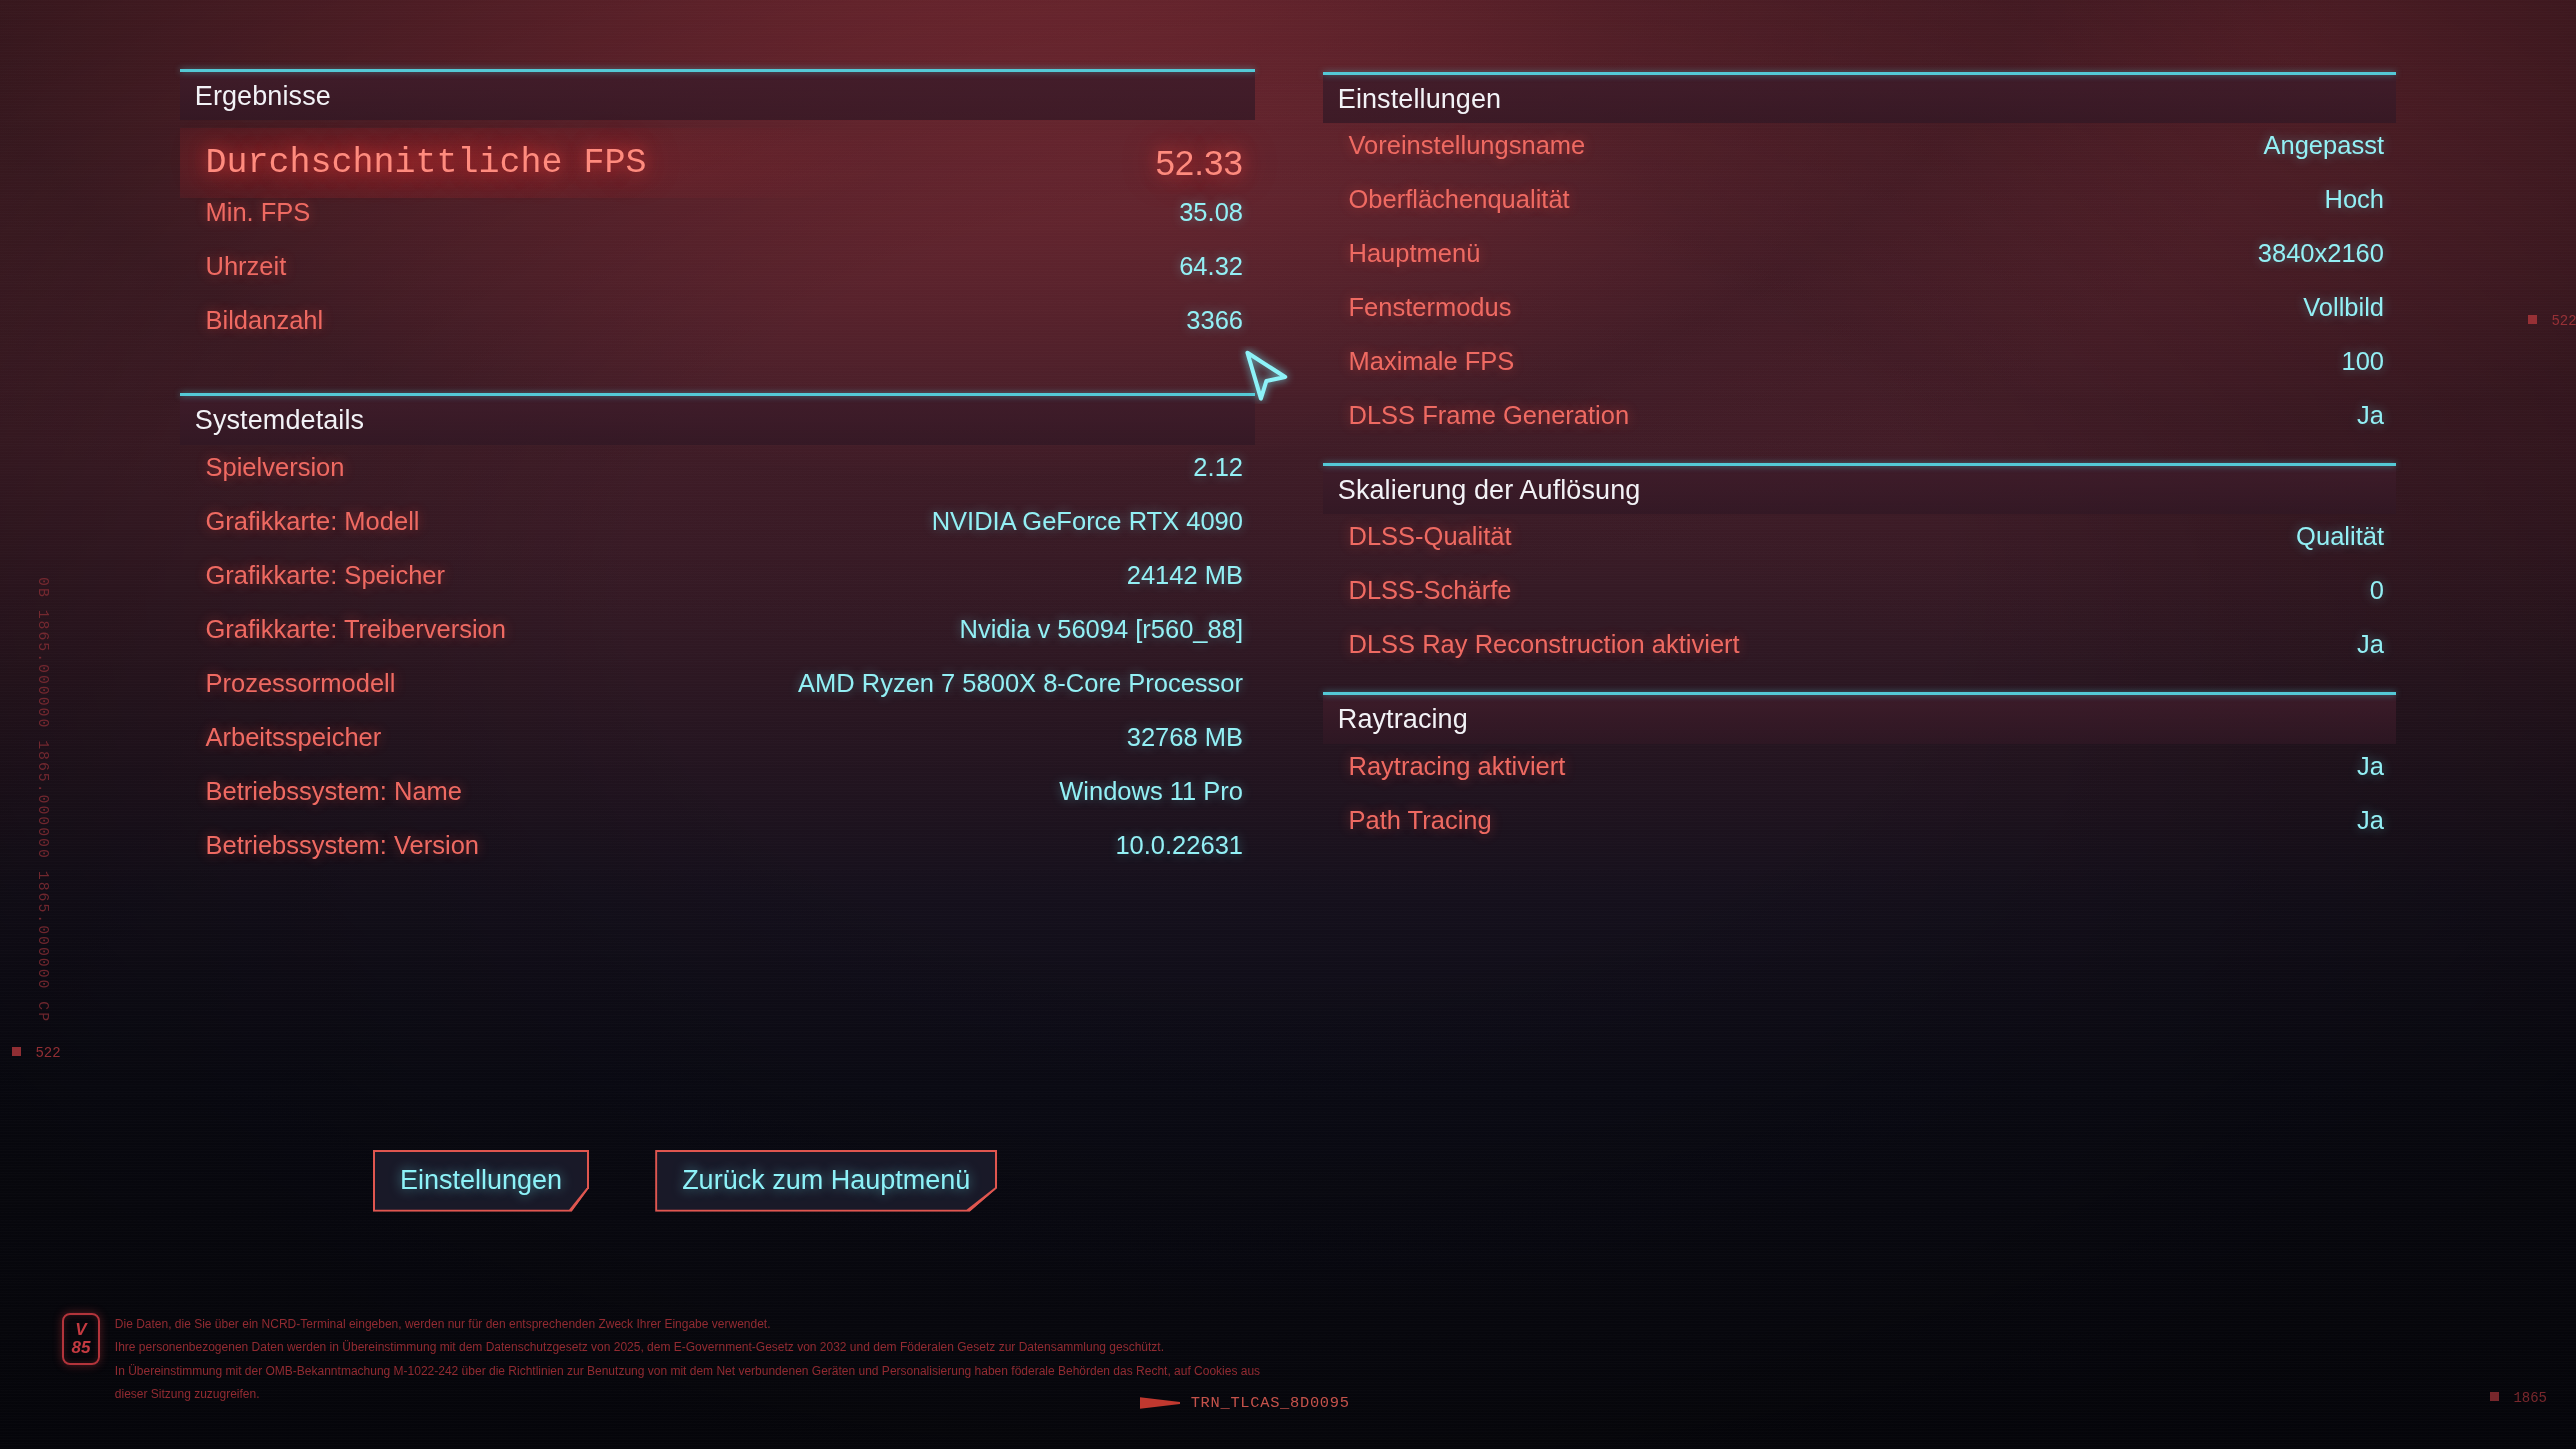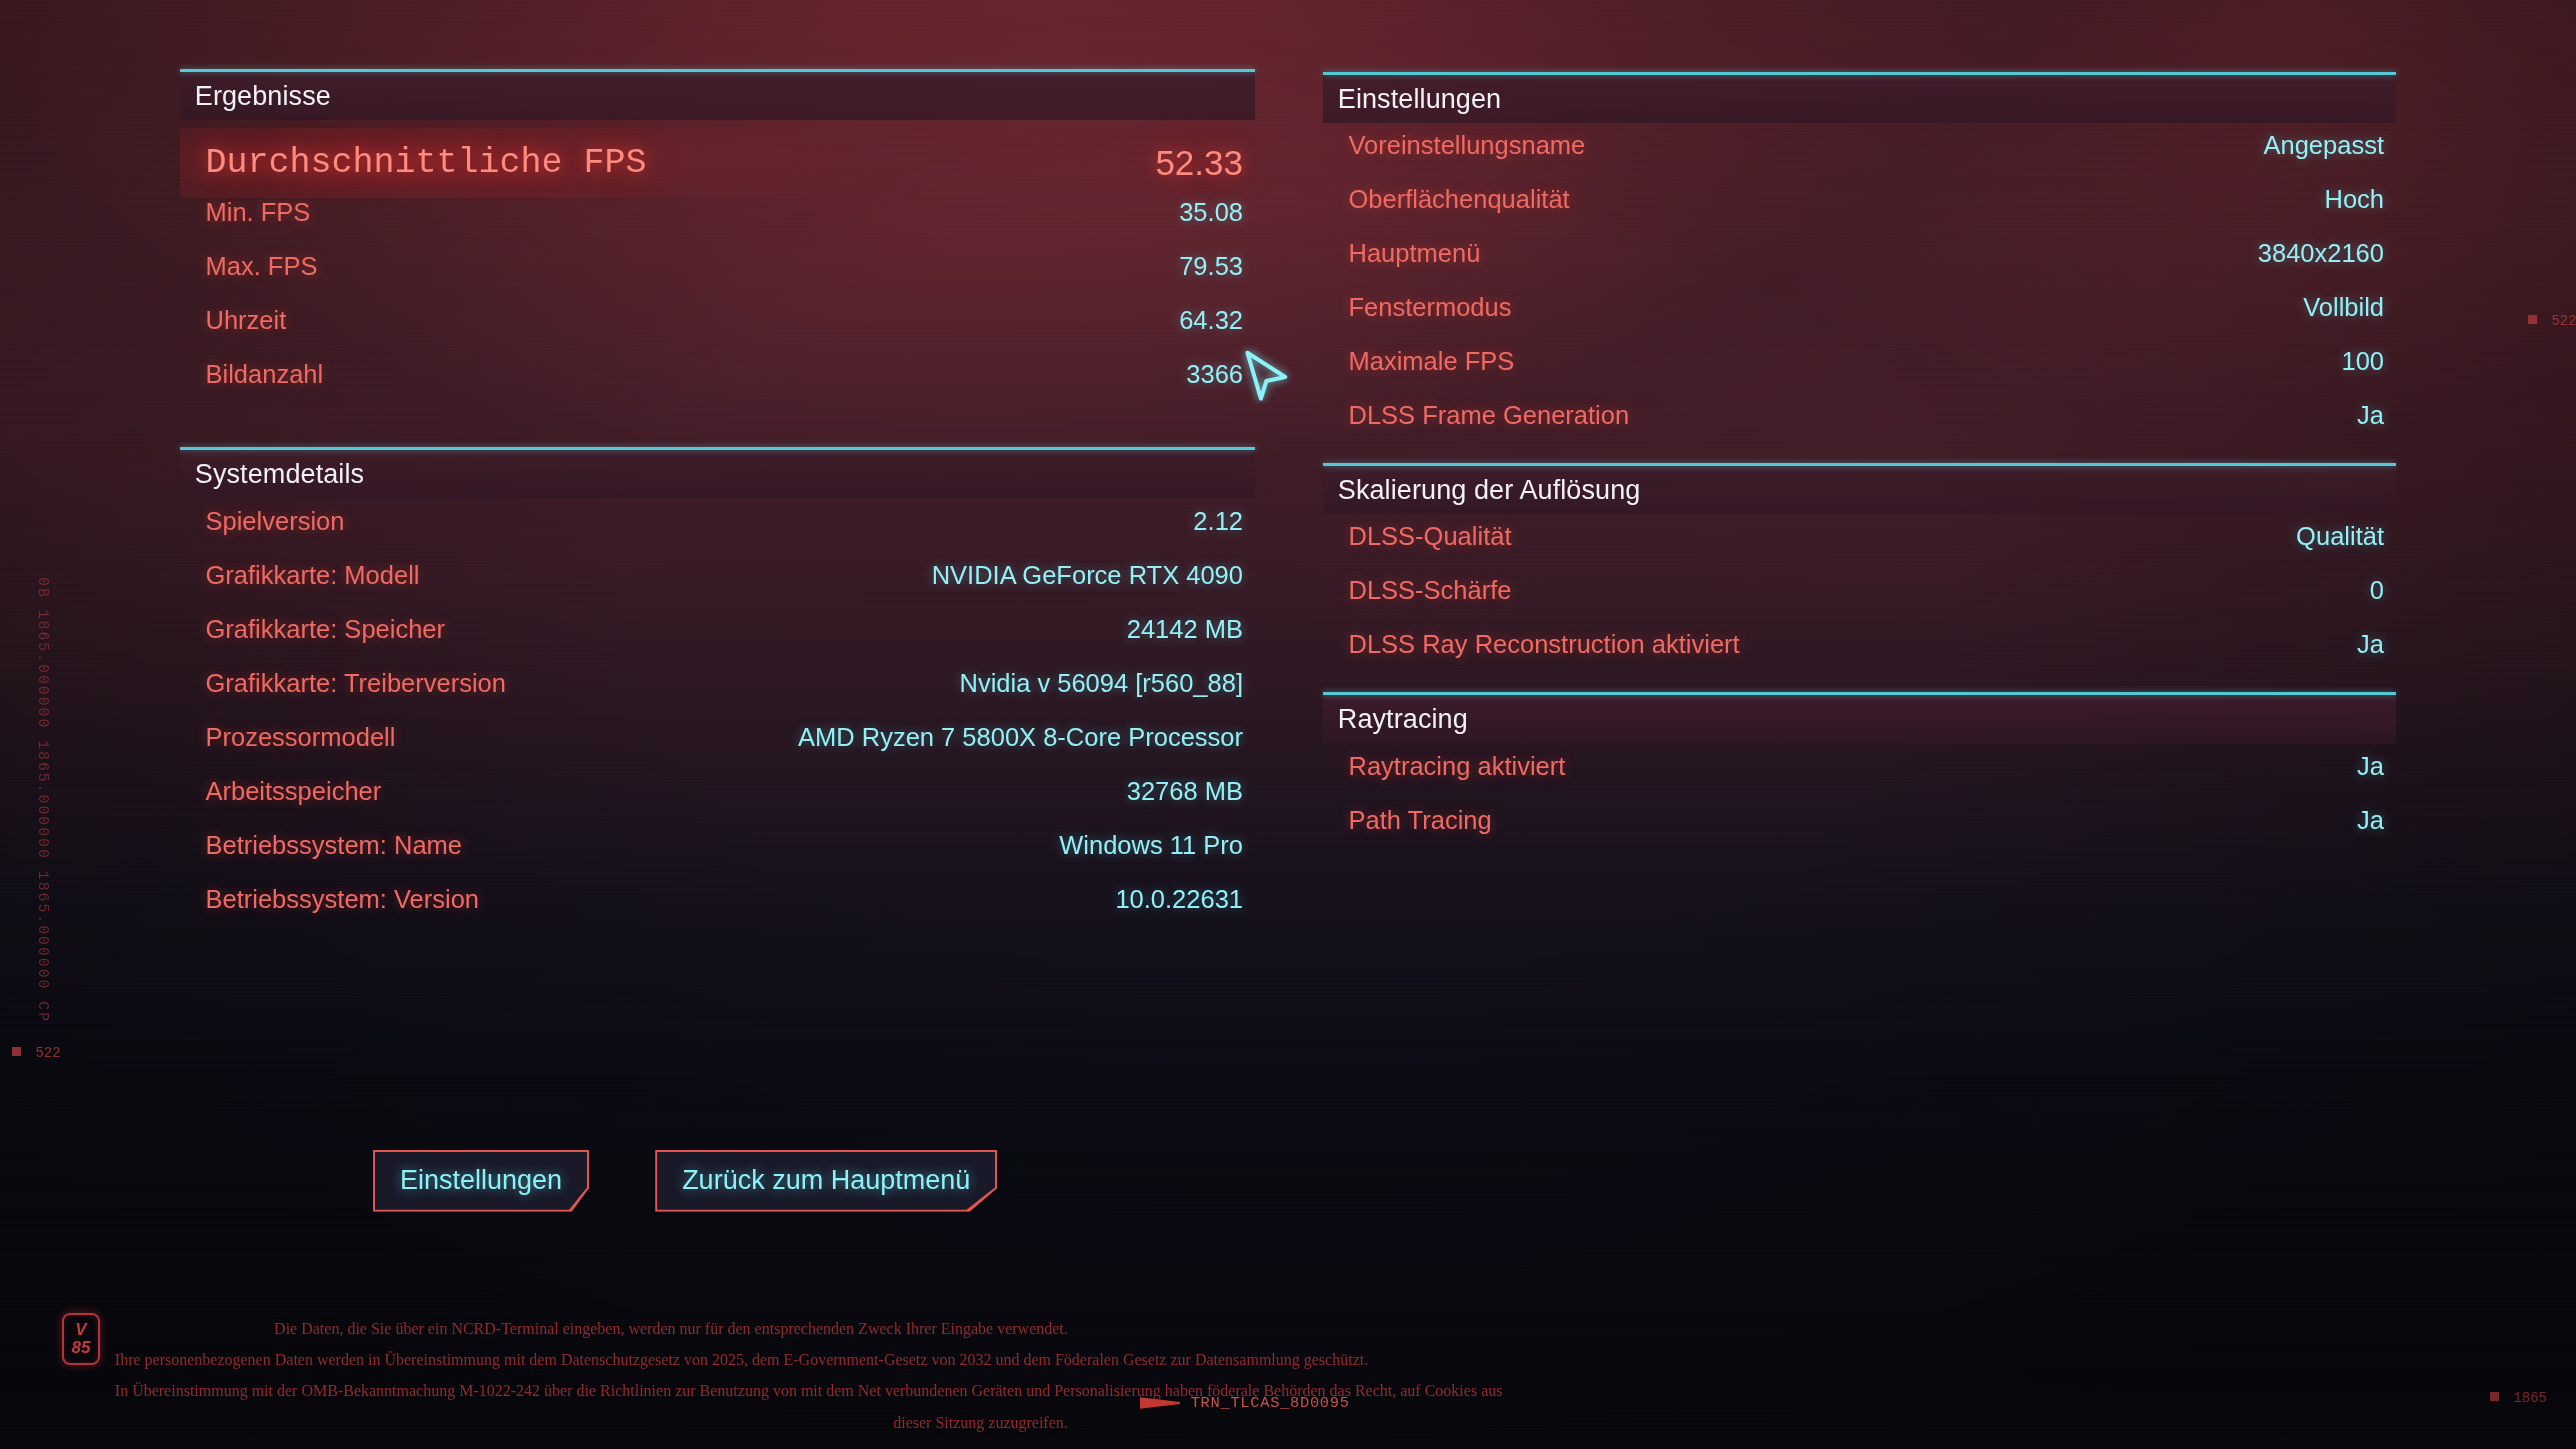--- a/index.html
+++ b/index.html
@@ -187,26 +187,25 @@
     font-family:"Liberation Sans", sans-serif;
     line-height:1.05;
     box-shadow:0 0 9.4px rgba(180,50,56,0.45), inset 0 0 6.7px rgba(180,50,56,0.25);
     flex:none;
   }
   #v85-badge .v85-top { font-size:17px; }
   #v85-badge .v85-bot { font-size:17px; }
   #legal-lines {
     color:#9e2e35;
     opacity:0.92;
-    font-family:Liberation Serif, serif;
+    font-family:Liberation Sans, sans-serif;
     font-stretch:condensed;
-    font-size:16px;
+    font-size:12px;
     line-height:1.95;
     max-width:953px;
-    text-align:right;
   }
   #legal-lines div { white-space:nowrap; }
 
   #footer-code {
     position:absolute; left:1092px; top:1394px;
     display:flex; align-items:center; gap:10.7px;padding-left:48px;
   }
   #footer-code .wedge {
     width:40px; height:11.4px;
     background:#c0382f;
@@ -234,24 +233,20 @@
       <h2>Ergebnisse</h2>
     </div>
     <div class="rows" id="rows-results">
         <div class="row featured featured-glow">
           <span class="label">Durchschnittliche FPS</span>
           <span class="value">52.33</span>
         </div>
         <div class="row">
           <span class="label">Min. FPS</span>
           <span class="value">35.08</span>
-        </div>
-        <div class="row">
-          <span class="label">Max. FPS</span>
-          <span class="value">79.53</span>
         </div>
         <div class="row">
           <span class="label">Uhrzeit</span>
           <span class="value">64.32</span>
         </div>
         <div class="row">
           <span class="label">Bildanzahl</span>
           <span class="value">3366</span>
         </div>
       </div>

